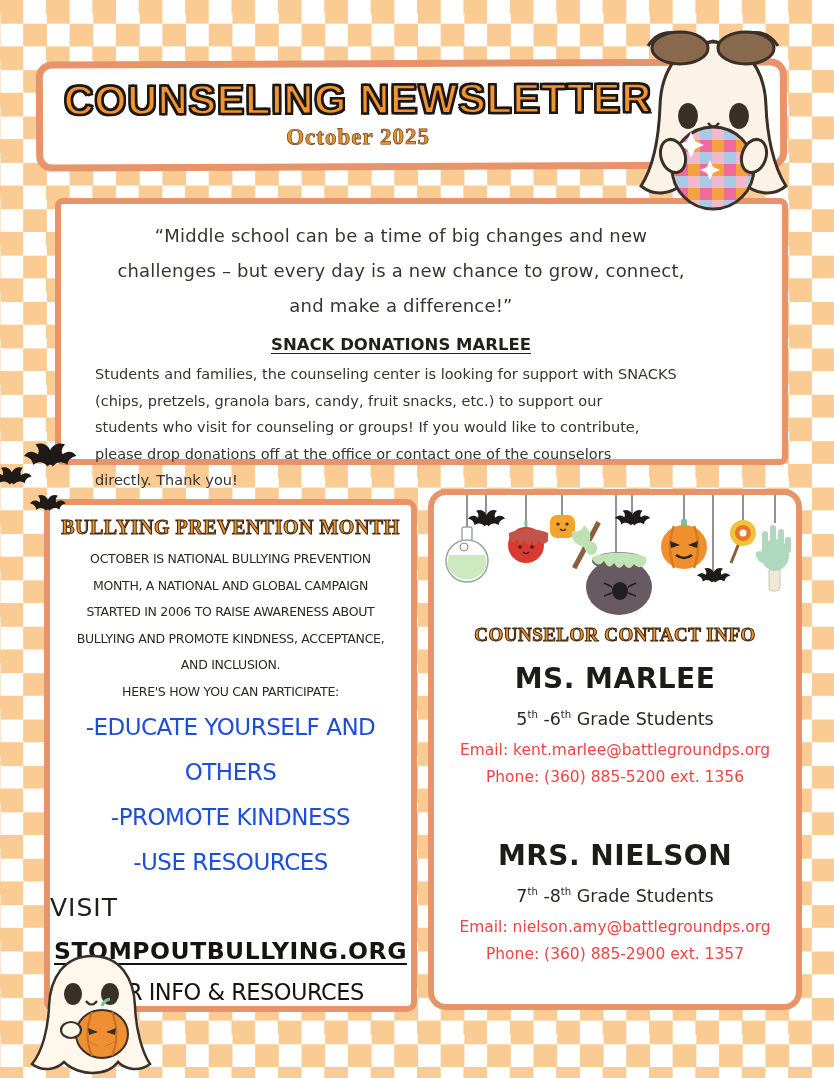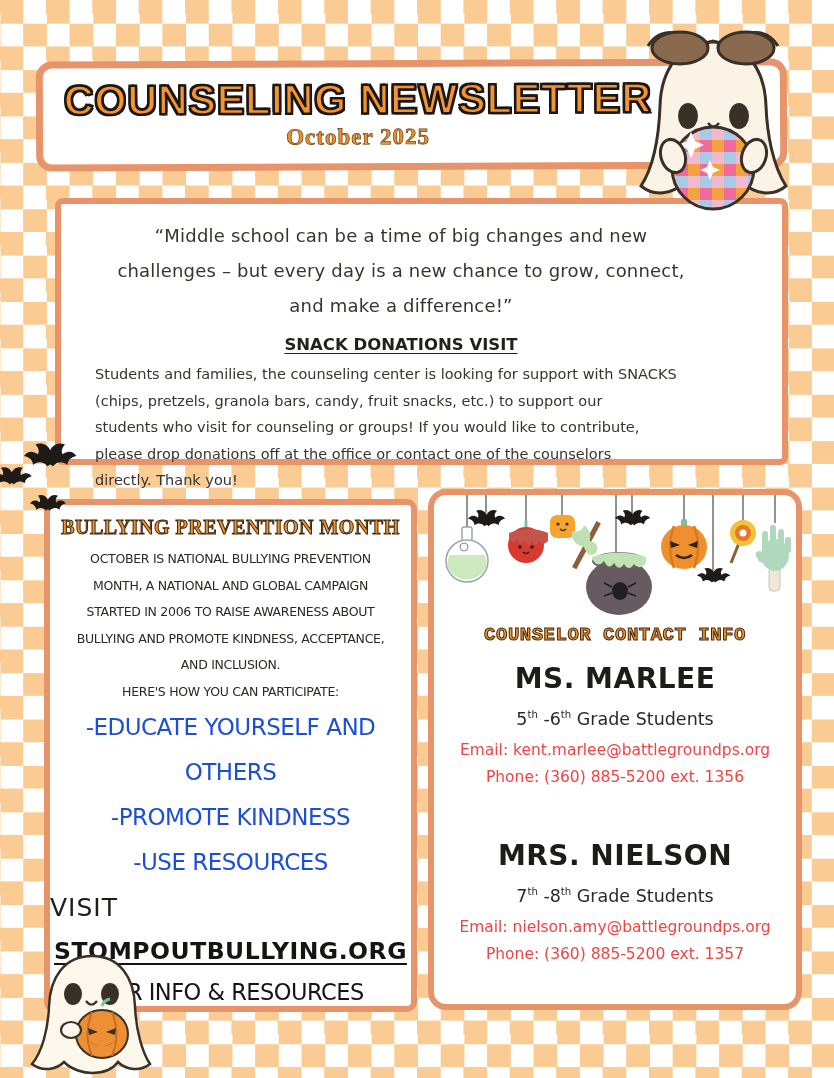--- a/index.html
+++ b/index.html
@@ -44,21 +44,21 @@
   #participate-heading{white-space:nowrap;text-align:center;font-size:12.5px;line-height:26.5px;letter-spacing:-0.3px;color:#2b2825;}
   .action-item{text-align:center;font-size:23px;line-height:45px;color:#1d4ed8;letter-spacing:-0.5px;}
   #visit-label{text-align:left;font-size:25px;line-height:45px;color:#1f1d1b;letter-spacing:1px;}
   #bullying-website{display:block;text-align:center;font-size:23.5px;line-height:43px;font-weight:bold;color:#161412;
     text-decoration:underline;text-underline-offset:4px;letter-spacing:0.5px;}
   #website-suffix{text-align:center;font-size:22.5px;line-height:39px;color:#161412;letter-spacing:-0.5px;}
 
   
   #contact-box{left:428px;top:489px;width:374px;height:521px;border-radius:18px;z-index:2;}
   #contact-title{
-    margin-top:2px;text-align:center;font-family:Liberation Mono, monospace;font-weight:bold;font-size:19px;line-height:24px;
+    margin-top:2px;text-align:center;font-family:Liberation Serif, serif;font-weight:bold;font-size:19px;line-height:24px;
     color:#EE9530;-webkit-text-stroke:1px #42270e;letter-spacing:0.5px;
   }
   .counselor-name{text-align:center;font-size:28px;line-height:36px;font-weight:bold;color:#1e1c1a;letter-spacing:0.5px;}
   .counselor-grades{text-align:center;font-size:17.5px;line-height:24px;color:#2b2825;}
   .counselor-grades sup{font-size:0.58em;}
   .counselor-email,.counselor-phone{text-align:center;font-size:15.5px;line-height:22px;color:#ef4444;}
   .m-name1{margin-top:14px;} .m-g{margin-top:6px;} .m-e{margin-top:8px;} .m-p{margin-top:5px;} .m-name2{margin-top:50px;}
 
   
   #ghost-disco{position:absolute;left:628px;top:20px;width:172px;height:207px;z-index:6;}
@@ -107,21 +107,21 @@
     <ellipse cx="126" cy="136" rx="12" ry="17" fill="#FBF4E6" stroke="#3B3028" stroke-width="3" transform="rotate(18 126 136)"></ellipse>
   </svg>
 
   <div id="main-box" class="box">
     <div id="main-inner">
       <div>
         <div class="quote-line">“Middle school can be a time of big changes and new</div>
         <div class="quote-line">challenges – but every day is a new chance to grow, connect,</div>
         <div class="quote-line">and make a difference!”</div>
       </div>
-      <div id="snack-heading">SNACK DONATIONS VISIT</div>
+      <div id="snack-heading">SNACK DONATIONS MARLEE</div>
       <div id="snack-paragraph">
         <div class="snack-line">Students and families, the counseling center is looking for support with SNACKS</div>
         <div class="snack-line">(chips, pretzels, granola bars, candy, fruit snacks, etc.) to support our</div>
         <div class="snack-line">students who visit for counseling or groups! If you would like to contribute,</div>
         <div class="snack-line">please drop donations off at the office or contact one of the counselors</div>
         <div class="snack-line">directly. Thank you!</div>
       </div>
     </div>
   </div>
 
@@ -240,21 +240,21 @@
     <div id="contact-title">COUNSELOR CONTACT INFO</div>
 
     <div class="counselor-name m-name1">MS. MARLEE</div>
     <div class="counselor-grades m-g"><span>5</span><sup>th</sup><span> -6</span><sup>th</sup><span> Grade Students</span></div>
     <div class="counselor-email m-e">Email: kent.marlee@battlegroundps.org</div>
     <div class="counselor-phone m-p">Phone: (360) 885-5200 ext. 1356</div>
 
     <div class="counselor-name m-name2">MRS. NIELSON</div>
     <div class="counselor-grades m-g"><span>7</span><sup>th</sup><span> -8</span><sup>th</sup><span> Grade Students</span></div>
     <div class="counselor-email m-e">Email: nielson.amy@battlegroundps.org</div>
-    <div class="counselor-phone m-p">Phone: (360) 885-5200 ext. 1357</div>
+    <div class="counselor-phone m-p">Phone: (360) 885-2900 ext. 1357</div>
   </div>
 
   <svg id="ghost-pumpkin" viewBox="0 0 156 132">
     <path d="M78 12 C50 12 36 34 35 62 C34 86 28 108 18 120 C28 128 42 126 50 118 C58 126 70 129 78 129 C88 129 98 126 104 118 C112 126 126 128 136 120 C128 108 122 86 121 62 C120 34 106 12 78 12 Z" fill="#FDF7EC" stroke="#3B3028" stroke-width="2.5"></path>
     <ellipse cx="59" cy="50" rx="9" ry="11" fill="#3B3028"></ellipse>
     <ellipse cx="96" cy="50" rx="9" ry="11" fill="#3B3028"></ellipse>
     <path d="M72 57 Q77.5 64 83 57" stroke="#3B3028" stroke-width="2.2" fill="none"></path>
     <g>
       <path d="M88 62 q2 -6 8 -7" stroke="#7FBFA0" stroke-width="3" fill="none"></path>
       <ellipse cx="88" cy="90" rx="26" ry="24" fill="#EE8F33" stroke="#3B3028" stroke-width="2"></ellipse>

